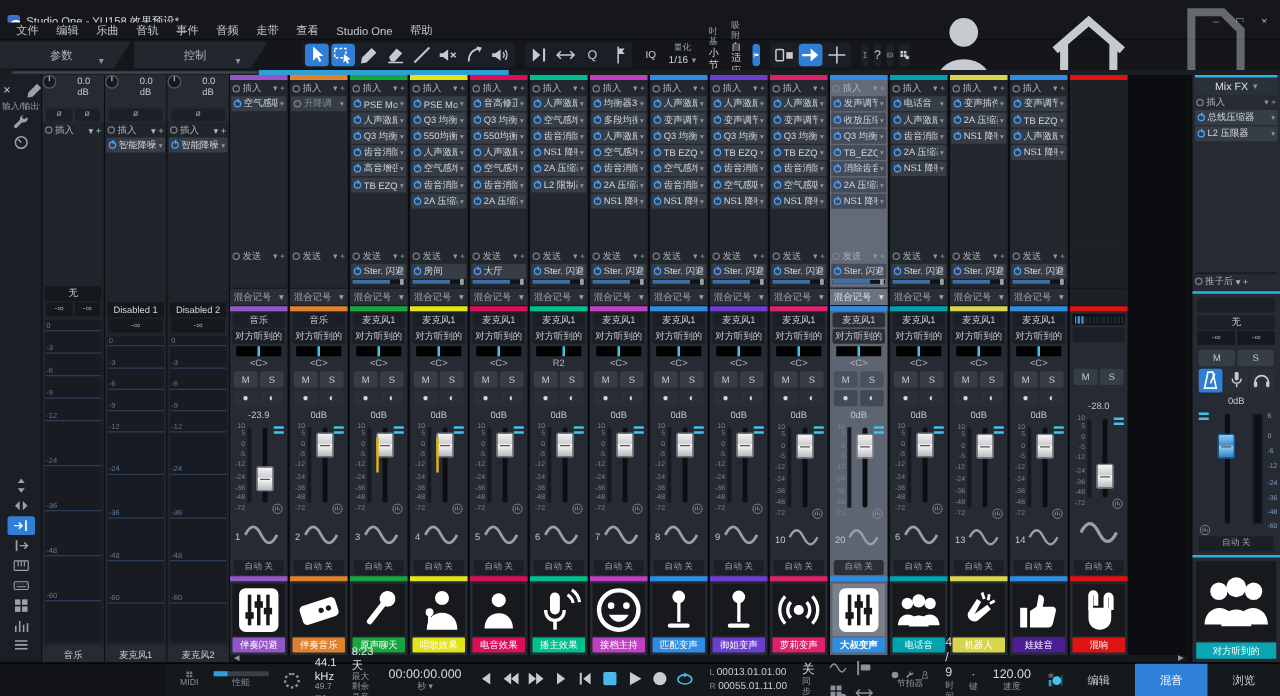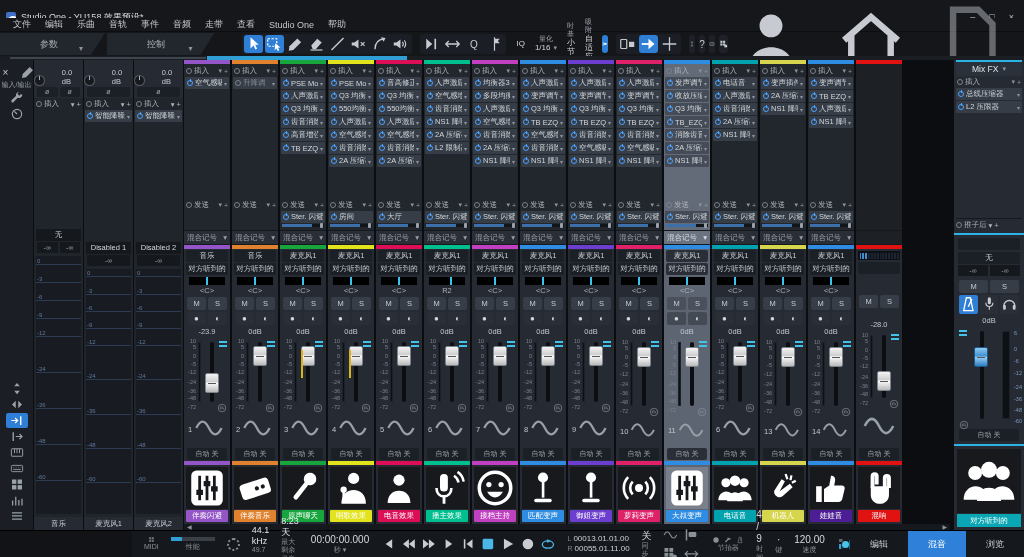--- a/index.html
+++ b/index.html
@@ -36,21 +36,21 @@
   #sidebar{position:absolute;left:0;top:0;width:34px;height:470px;background:#1b1e24;border-right:1px solid #0b0d10;display:flex;flex-direction:column;align-items:center;padding-top:4px;font-size:8px;}
   .sbicon{width:22px;height:16px;display:flex;align-items:center;justify-content:center;color:#9aa1a9;}
   .sbicon svg{width:11px;height:11px;}
   #io-label{font-size:7px;color:#9aa1a9;white-space:nowrap;overflow:hidden;width:30px;text-align:center;}
   #sb-stack{margin-top:auto;display:flex;flex-direction:column;gap:1px;padding-bottom:6px;}
   #sb-stack .sbicon{height:15px;border-radius:2px;}
   #sb-stack .sbicon.on{background:#2f7fd6;color:#fff;}
   
   #inputpanel{position:absolute;left:34px;top:0;width:150px;height:470px;display:flex;background:#14171b;}
   .istrip{width:50px;border-right:1px solid #0b0d10;background:#20242b;display:flex;flex-direction:column;}
-  .iknob{height:26px;display:flex;align-items:flex-end;justify-content:center;gap:17px;background:#262b33;font-size:7.5px;color:#c7cbd1;}
+  .iknob{height:26px;display:flex;align-items:flex-start;justify-content:center;gap:17px;background:#262b33;font-size:7.5px;color:#c7cbd1;}
   .knobc{width:11px;height:11px;border-radius:50%;background:#17191d;border:1px solid #565c66;position:relative;}
   .knobc::after{content:"";position:absolute;left:50%;top:0;width:1px;height:4px;background:#aab;}
   .imutes{height:12px;display:flex;gap:2px;padding:1px 3px;background:#262b33;}
   .imutes span{flex:1;background:#1b1f26;border-radius:2px;font-size:7px;color:#9aa1a9;text-align:center;line-height:10px;}
   .ihdr{height:12px;display:flex;align-items:center;font-size:7.5px;color:#aeb3ba;padding:0 2px;gap:2px;}
   .insit{height:12px;margin:0 1px 1px;background:#363d47;border-radius:1px;display:flex;align-items:center;font-size:7.5px;color:#d3d7dc;padding:0 2px;gap:2px;overflow:hidden;white-space:nowrap;}
   .insit .t{flex:1;overflow:hidden;}
   .insit .dd{font-size:6px;color:#8d939b;}
   .ispacer{flex:0 0 118px;}
   .ibus{height:12px;margin:1px 2px;background:#15181d;font-size:7.5px;color:#d3d7dc;text-align:center;line-height:12px;}
@@ -1787,39 +1787,39 @@
               <div class="mslot"></div>
               <div class="track"></div>
               <div class="cap" style="top: calc(25% - 10px);"></div>
               <div class="bluedash"></div>
               <div class="fbtn"><svg viewBox="0 0 24 24" style="width:100%;height:100%;max-width:100%;max-height:100%">
                   <circle cx="12" cy="12" r="9" fill="none" stroke="currentColor" stroke-width="1.6"></circle>
                   <path d="M8 15V9m4 6V7m4 8v-4" stroke="currentColor" stroke-width="1.6"></path>
                 </svg></div>
             </div>
             <div class="numrow">
-              <span>11</span>
+              <span>20</span>
               <span class="wv"><svg viewBox="0 0 24 24" style="width:100%;height:100%;max-width:100%;max-height:100%">
                   <path d="M3 12c3-6 6-6 9 0s6 6 9 0" fill="none" stroke="currentColor" stroke-width="1.6"></path>
                 </svg></span>
             </div>
             <div class="autorow">自动 关</div>
             <div class="cbar" style="background: rgb(46, 141, 226);"></div>
             <div class="icobox">
               <svg viewBox="0 0 24 24" style="width:100%;height:100%;max-width:100%;max-height:100%">
                 <rect x="3" y="2" width="18" height="20" rx="3" fill="currentColor"></rect>
                 <rect x="7" y="5" width="1.6" height="14" fill="#17191d"></rect>
                 <rect x="11.2" y="5" width="1.6" height="14" fill="#17191d"></rect>
                 <rect x="15.4" y="5" width="1.6" height="14" fill="#17191d"></rect>
                 <rect x="5.9" y="13" width="3.8" height="3" fill="#17191d"></rect>
                 <rect x="10.1" y="8" width="3.8" height="3" fill="#17191d"></rect>
                 <rect x="14.3" y="11" width="3.8" height="3" fill="#17191d"></rect>
               </svg>
             </div>
-            <div class="ntag" style="background: rgb(46, 141, 226);">大叔变声</div>
+            <div class="ntag" style="background: rgb(46, 141, 226); font-weight: bold;">大叔变声</div>
           </div>
           <div class="ch">
             <div class="cbar" style="background: rgb(0, 163, 173);"></div>
             <div class="sec sec-ins">
               <div class="shdr">
                 <span class="pw"></span>
                 <span class="t">插入</span>
                 <span class="hd">▾</span>
                 <span class="hd">+</span>
               </div>

